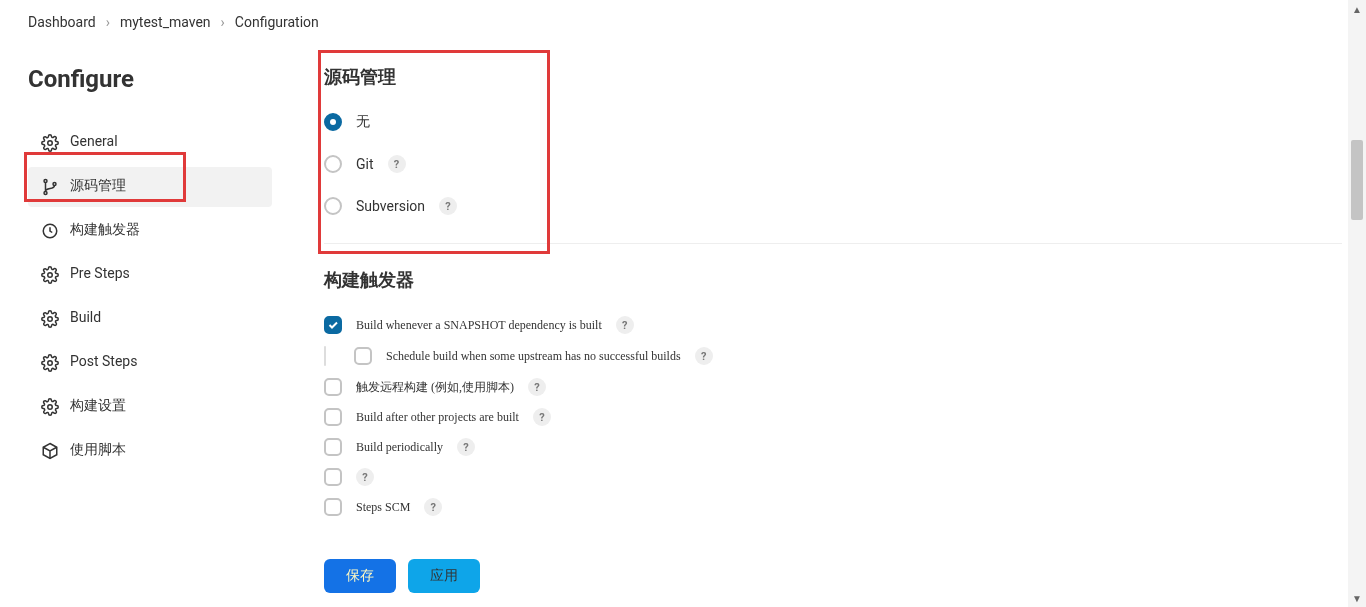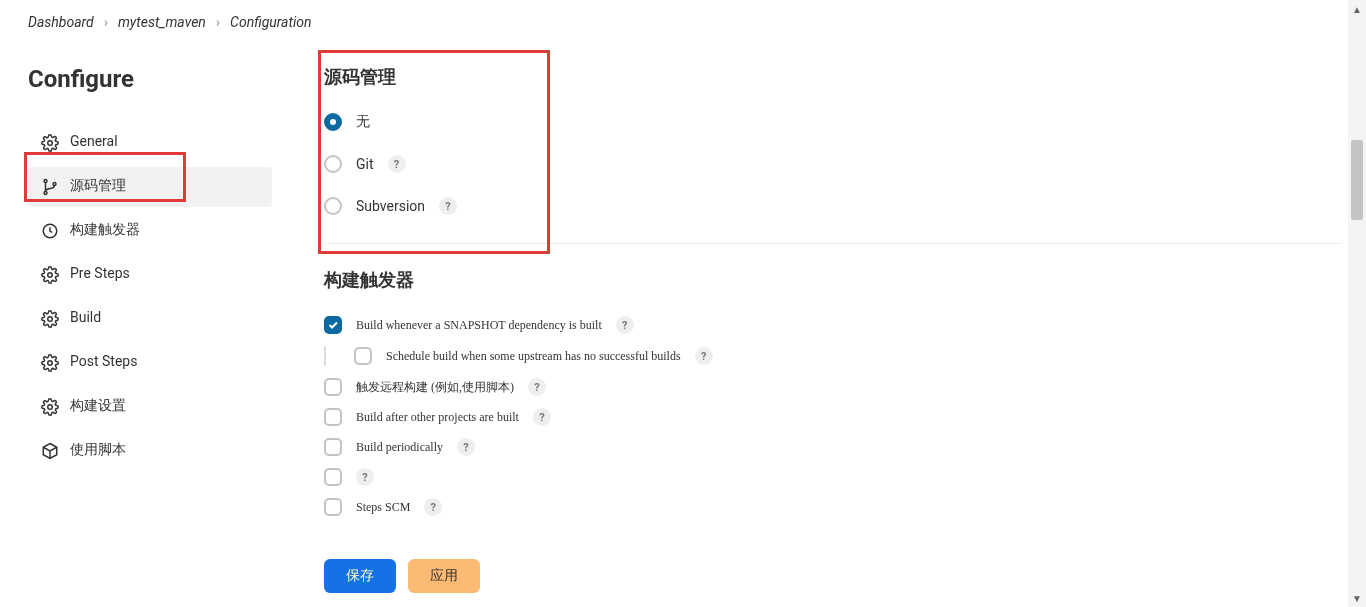--- a/index.html
+++ b/index.html
@@ -1,19 +1,19 @@
 <!DOCTYPE html>
 <html><head>
 <meta charset="utf-8">
 <style>
 * { margin: 0; padding: 0; box-sizing: border-box; }
 body { font-family: -apple-system, BlinkMacSystemFont, "Segoe UI", Roboto, sans-serif; background: #fff; color: #333; width: 1366px; height: 607px; overflow: hidden; position: relative; }
 
 .breadcrumb { display: flex; align-items: center; padding: 14px 28px; font-size: 14px; color: #333; border-bottom: 1px solid transparent; }
-.breadcrumb .crumb { cursor: pointer; font-style: italic; }
+.breadcrumb .crumb { cursor: pointer; }
 .breadcrumb .sep { margin: 0 10px; color: #999; }
 
 .main { display: flex; padding: 20px 0 0 0; }
 
 .sidebar { width: 300px; padding: 0 28px; }
 .sidebar h1 { font-size: 24px; font-weight: 700; margin-bottom: 30px; }
 .side-item { display: flex; padding: 10px 12px; font-size: 14px; color: #333; cursor: pointer; border-radius: 4px; margin-bottom: 4px; }
 .side-item.active { background: #f2f2f2; }
 .side-item .icon { width: 20px; height: 20px; margin-right: 10px; display: flex; align-items: center; justify-content: center; }
 .side-item .icon svg { width: 18px; height: 18px; }
@@ -36,21 +36,21 @@
 .check-row.indent { }
 .check-row.indent .indent-bar { width: 2px; height: 20px; background: #ddd; margin-right: 14px; border-radius: 1px; }
 .checkbox { width: 18px; height: 18px; border-radius: 5px; border: 2px solid #c4c4c4; display: inline-flex; align-items: center; justify-content: center; cursor: pointer; }
 .checkbox.checked { background: #0b6aa2; border-color: #0b6aa2; }
 .checkbox.checked svg { width: 12px; height: 12px; }
 .check-label { font-size: 12px; font-family: Liberation Serif, serif; }
 
 .footer-buttons { position: fixed; bottom: 14px; left: 324px; display: flex; gap: 12px; }
 .btn { padding: 8px 22px; border-radius: 6px; font-size: 14px; border: none; cursor: pointer; }
 .btn-primary { background: #1472e6; color: #fef9c3; }
-.btn-secondary { background: #fdba74; color: #333; }
+.btn-secondary { background: #0ea5e9; color: #333; }
 
 .highlight-scm { position: absolute; border: 3px solid #e03a3a; pointer-events: none; top: 50px; left: 318px; width: 232px; height: 204px; }
 .highlight-side { position: absolute; border: 3px solid #e03a3a; pointer-events: none; top: 152px; left: 24px; width: 162px; height: 50px; }
 
 .scroll-track { position: absolute; right: 0; top: 0; bottom: 0; width: 18px; background: #f4f4f4; }
 .scroll-up, .scroll-down { position: absolute; left: 0; width: 18px; height: 18px; display: flex; align-items: center; justify-content: center; font-size: 10px; color: #666; cursor: pointer; }
 .scroll-up { top: 0; }
 .scroll-down { bottom: 0; }
 .scroll-thumb { position: absolute; left: 3px; top: 140px; width: 12px; height: 80px; background: #c4c4c4; border-radius: 2px; cursor: pointer; }
 </style>

